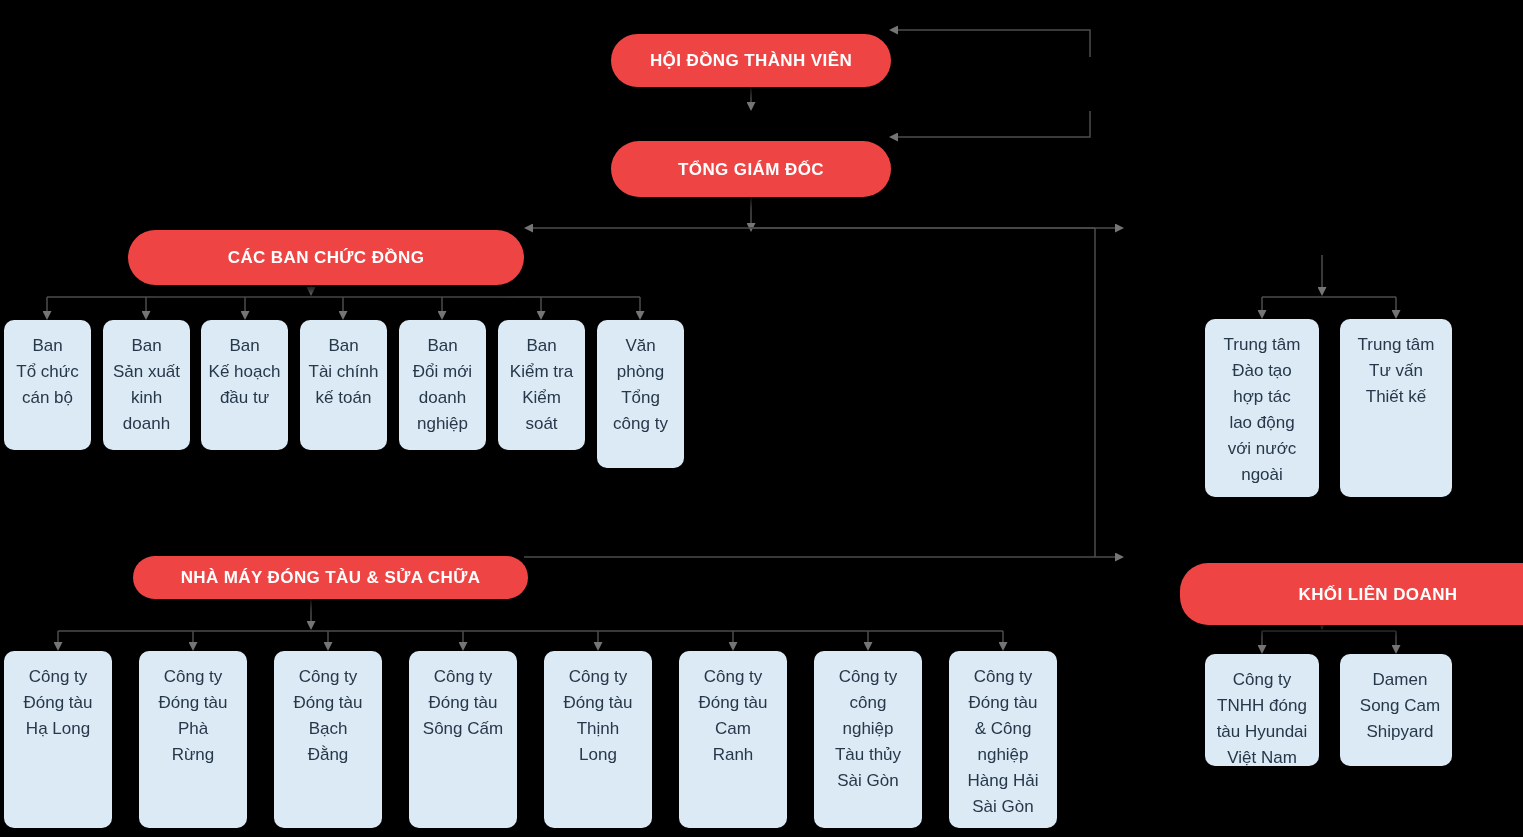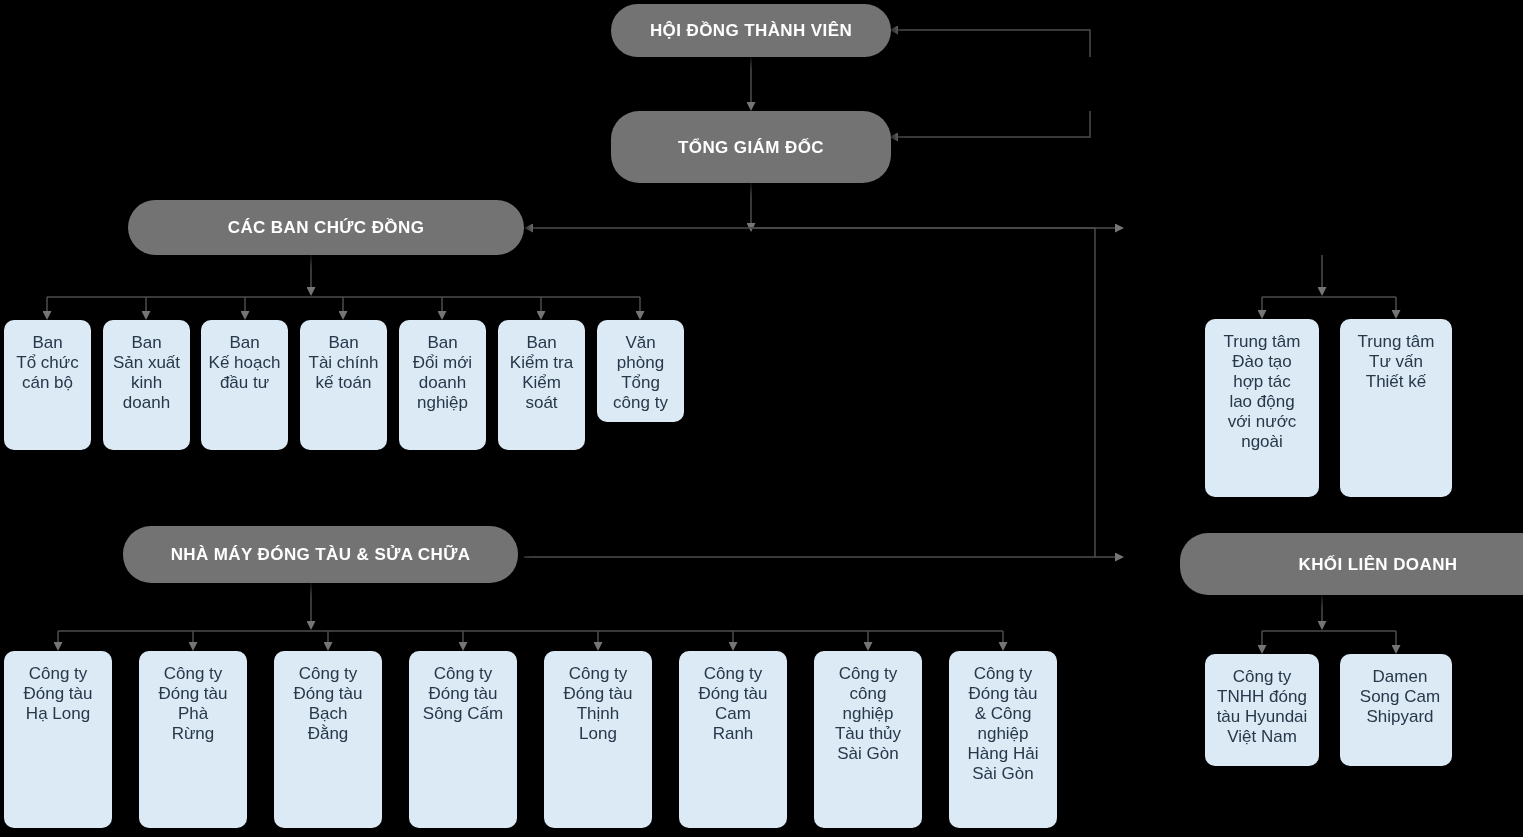--- a/index.html
+++ b/index.html
@@ -3,28 +3,28 @@
 <meta charset="utf-8">
 <title>Org Chart</title>
 <style>
   html,body{margin:0;padding:0;background:#000;}
   .canvas{
     position:relative;width:1523px;height:837px;background:#000;overflow:hidden;
     font-family:"Liberation Sans","DejaVu Sans",sans-serif;
   }
   .connectors{position:absolute;left:0;top:0;width:1523px;height:837px;}
   .pill{
-    position:absolute;background:#737373;border-radius:28px;color:#FFFFFF;
+    position:absolute;background:#ef4444;border-radius:28px;color:#FFFFFF;
     font-weight:700;font-size:17px;line-height:21px;letter-spacing:.4px;
     display:flex;align-items:center;justify-content:center;text-align:center;
-    white-space:pre-line;box-shadow:5px 6px 10px rgba(0,0,0,.9);
+    white-space:pre-line;box-shadow:5px 6px 10px rgba(0,0,0,.9);margin-top:30px;
   }
   .box{
     position:absolute;background:#DCEAF5;border-radius:10px;color:#27384A;
-    font-size:17px;line-height:20px;text-align:center;white-space:pre-line;
+    font-size:17px;line-height:26px;text-align:center;white-space:pre-line;
     padding:13px 5px 0 5px;box-sizing:border-box;
     box-shadow:4px 5px 9px rgba(0,0,0,.9);
   }
 </style>
 </head>
 <body>
 
 <div class="canvas">
 
   <svg class="connectors" viewBox="0 0 1523 837" fill="none">
@@ -76,26 +76,26 @@
       <path d="M1322 588 V622" marker-end="url(#ah)"></path>
       <path d="M1262 631 H1396"></path>
       <path d="M1262 631 V646" marker-end="url(#ah)"></path>
       <path d="M1396 631 V646" marker-end="url(#ah)"></path>
     </g>
   </svg>
 
   <div class="pill" style="left:611px;top:4px;width:280px;height:53px;">HỘI ĐỒNG THÀNH VIÊN</div>
 
 
-  <div class="pill" style="left:611px;top:111px;width:280px;height:72px;text-align:center;">TỔNG GIÁM ĐỐC</div>
+  <div class="pill" style="left:611px;top:111px;width:280px;height:56px;text-align:center;">TỔNG GIÁM ĐỐC</div>
 
   <div class="pill" style="left:128px;top:200px;width:396px;height:55px;">CÁC BAN CHỨC ĐỒNG</div>
 
 
-  <div class="pill" style="left:123px;top:526px;width:395px;height:57px;">NHÀ MÁY ĐÓNG TÀU &amp; SỬA CHỮA</div>
+  <div class="pill" style="left:133px;top:526px;width:395px;height:43px;">NHÀ MÁY ĐÓNG TÀU &amp; SỬA CHỮA</div>
 
   <div class="pill" style="left:1180px;top:533px;width:396px;height:62px;">KHỐI LIÊN DOANH</div>
 
   <div class="box" style="left:4px;top:320px;width:87px;height:130px;">Ban
 Tổ chức
 cán bộ</div>
   <div class="box" style="left:103px;top:320px;width:87px;height:130px;">Ban
 Sản xuất
 kinh
 doanh</div>
@@ -106,21 +106,21 @@
 Tài chính
 kế toán</div>
   <div class="box" style="left:399px;top:320px;width:87px;height:130px;">Ban
 Đổi mới
 doanh
 nghiệp</div>
   <div class="box" style="left:498px;top:320px;width:87px;height:130px;">Ban
 Kiểm tra
 Kiểm
 soát</div>
-  <div class="box" style="left:597px;top:320px;width:87px;height:102px;">Văn
+  <div class="box" style="left:597px;top:320px;width:87px;height:148px;">Văn
 phòng
 Tổng
 công ty</div>
 
   <div class="box" style="left:1205px;top:319px;width:114px;height:178px;">Trung tâm
 Đào tạo
 hợp tác
 lao động
 với nước
 ngoài</div>

